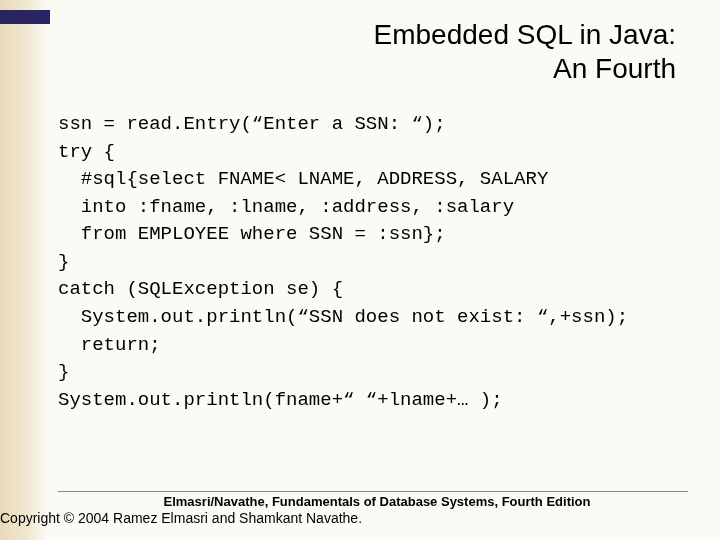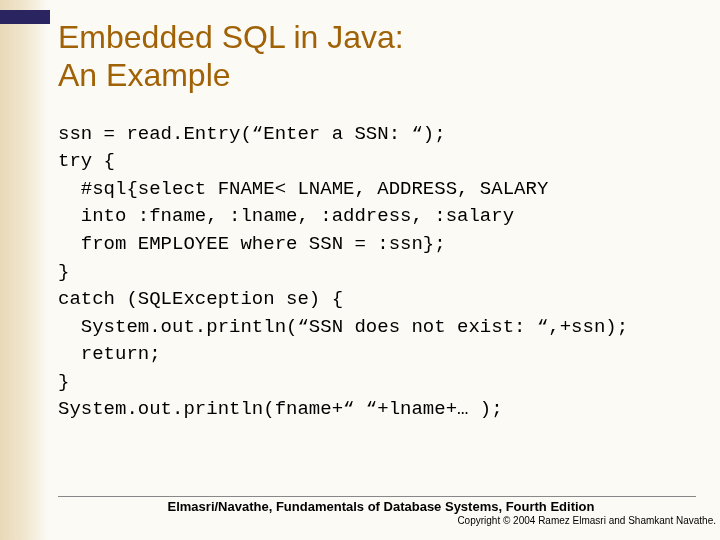--- a/index.html
+++ b/index.html
@@ -23,39 +23,39 @@
     background: #2a2560;
     z-index: 1;
   }
   .slide {
     position: absolute;
     left: 0; top: 0; right: 0; bottom: 0;
     z-index: 2;
     padding: 18px 44px 0 58px;
   }
   .title {
-    font-size: 32px;
+    font-size: 28px;
     font-weight: 400;
-    color: #a16207;
-    text-align: left;
+    color: #000000;
+    text-align: right;
     line-height: 1.2;
     margin-bottom: 26px;
     font-family: Arial, sans-serif;
   }
   .code {
     font-family: "Courier New", Courier, monospace;
     font-size: 19px;
     line-height: 1.45;
     color: #000;
     white-space: pre;
     margin-top: 15px;
   }
   .footer {
     position: absolute;
-    left: 0; right: 4px; bottom: 14px;
+    left: 0; right: 12px; bottom: 14px;
     z-index: 3;
   }
   .footer-line {
     border-top: 1px solid #888;
     margin: 0 20px 2px 58px;
   }
   .footer-row {
     display: flex;
     align-items: baseline;
     padding: 0 12px 0 58px;
@@ -68,36 +68,36 @@
     color: #000;
   }
   .footer-chapter {
     font-size: 15px;
     color: #3b3585;
     letter-spacing: 0.5px;
     white-space: nowrap;
     padding-left: 8px;
   }
   .footer-copy {
-    text-align: right;
-    font-size: 10px;
+    text-align: left;
+    font-size: 14px;
     color: #000;
     margin-top: 1px;
   }
 </style>
 </head>
 <body>
 
 <div class="bg-left"></div>
 <div class="bg-top-bar"></div>
 
 <div class="slide">
   <h1 class="title">
     <span>Embedded SQL in Java:</span><br>
-    <span>An Example</span>
+    <span>An Fourth</span>
   </h1>
   <div class="code">ssn = read.Entry(“Enter a SSN: “);
 try {
   #sql{select FNAME&lt; LNAME, ADDRESS, SALARY
   into :fname, :lname, :address, :salary
   from EMPLOYEE where SSN = :ssn};
 }
 catch (SQLException se) {
   System.out.println(“SSN does not exist: “,+ssn);
   return;

